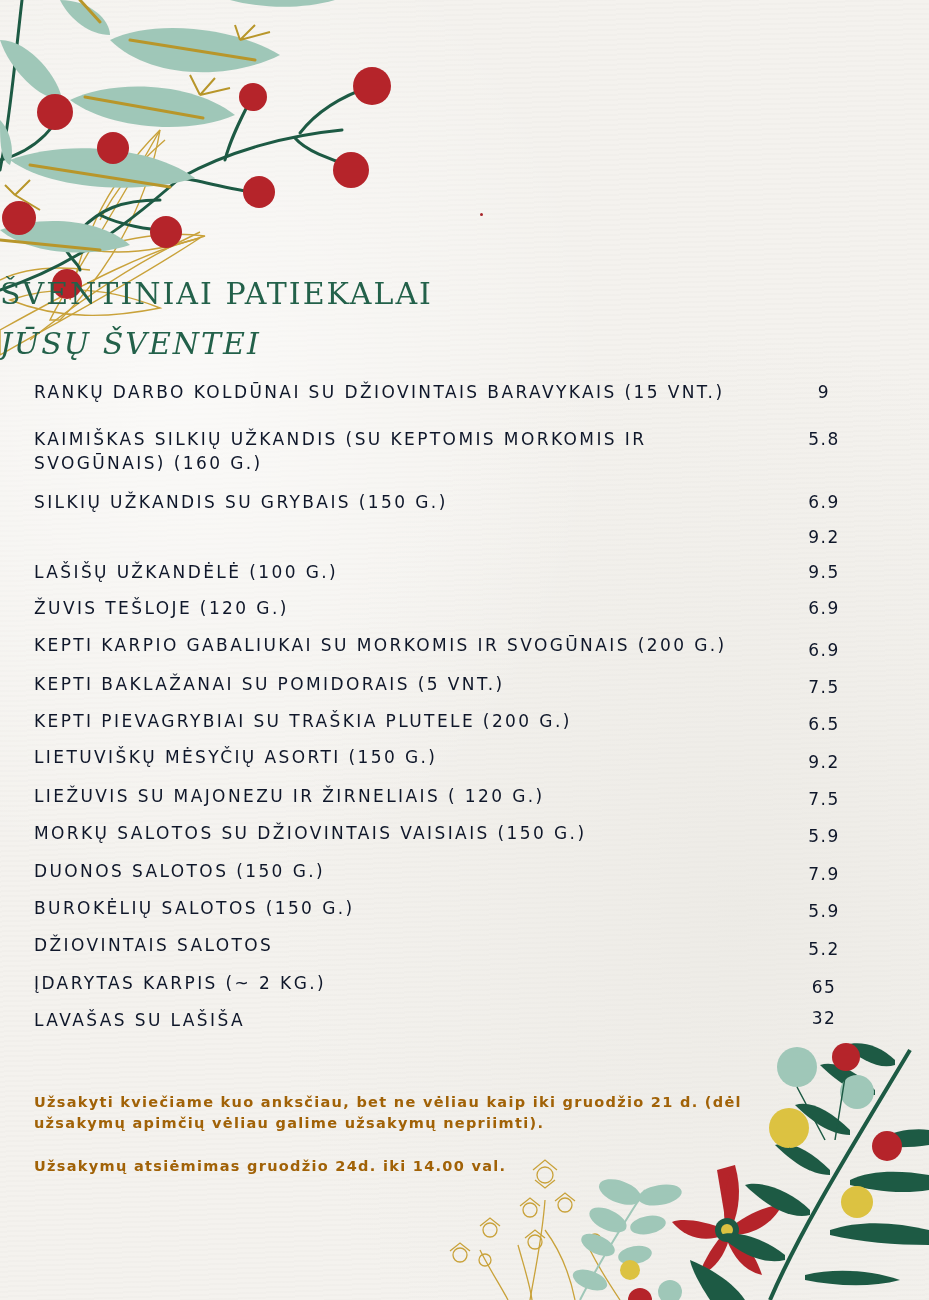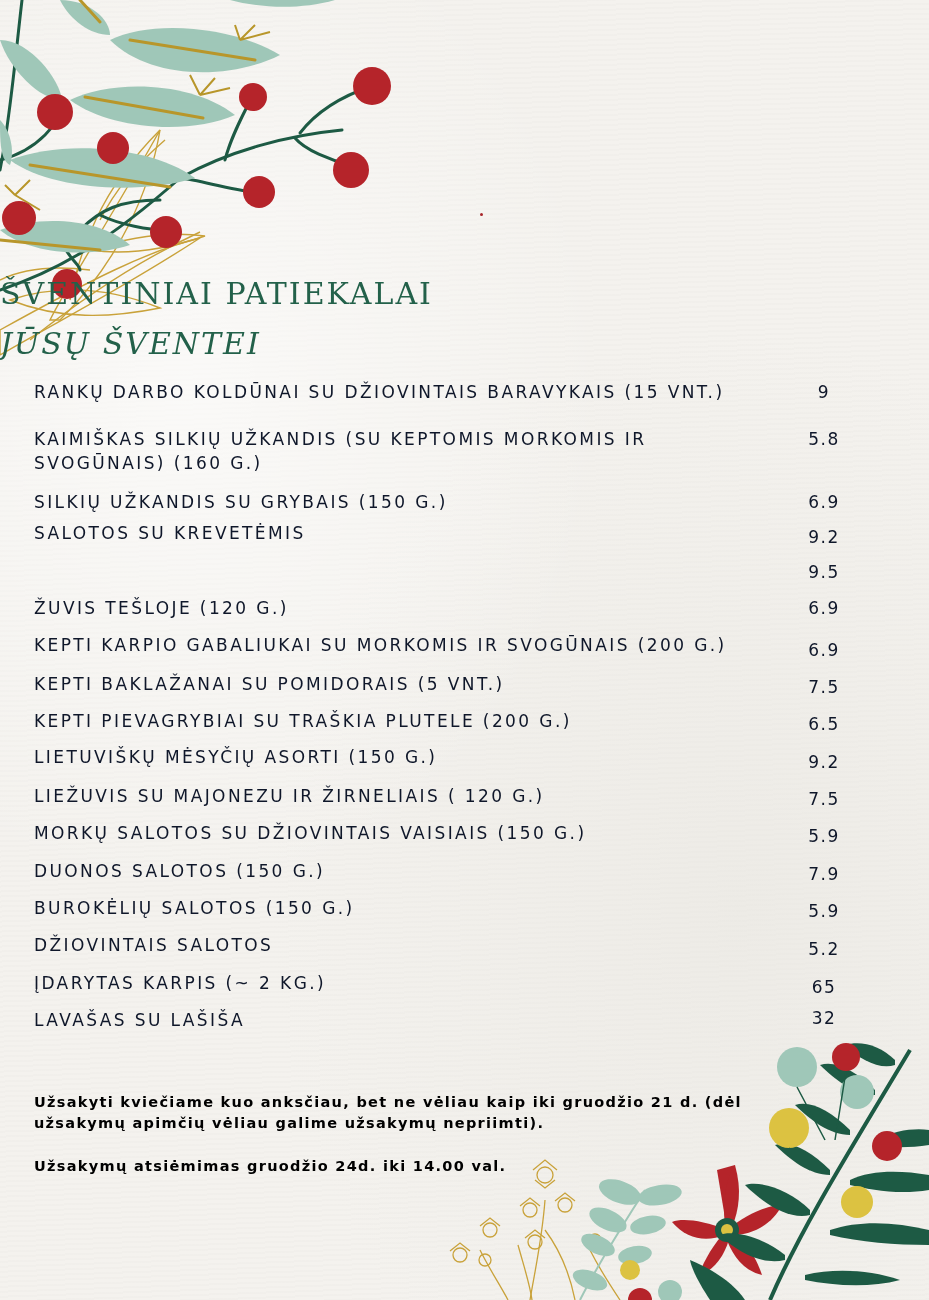--- a/index.html
+++ b/index.html
@@ -24,21 +24,21 @@
   .dot { position: absolute; left: 480px; top: 213px; width: 3px; height: 3px; background: #a8262a; border-radius: 50%; }
   .menu { position: absolute; left: 34px; top: 0; width: 820px; }
   .item {
     position: absolute; left: 0; width: 820px;
     font-size: 17px; letter-spacing: 2.4px; line-height: 24px; color: #0f172a;
   }
   .item .name { display: block; width: 720px; }
   .item .price { position: absolute; left: 760px; width: 60px; text-align: center; letter-spacing: 1.5px; }
   .note {
     position: absolute; left: 34px; width: 760px;
-    font-size: 14.5px; font-weight: bold; letter-spacing: 1.3px; line-height: 21px; color: #000000;
+    font-size: 14.5px; font-weight: bold; letter-spacing: 1.3px; line-height: 21px; color: #a16207;
   }
 </style>
 </head>
 <body>
 
 <svg class="deco" style="left:0;top:0" width="400" height="370" viewBox="0 0 400 370">
 
   <g fill="none" stroke="#c9a23a" stroke-width="1.4">
     <path d="M0 355 C60 320 120 290 200 238 C150 250 90 280 0 330Z"></path>
     <path d="M30 340 C80 300 140 260 200 232"></path>
@@ -112,24 +112,24 @@
   </div>
   <div class="item" style="top:427px">
     <span class="name" style="width:700px">KAIMIŠKAS SILKIŲ UŽKANDIS (SU KEPTOMIS MORKOMIS IR SVOGŪNAIS) (160 G.)</span>
     <span class="price" style="top:0">5.8</span>
   </div>
   <div class="item" style="top:490px">
     <span class="name">SILKIŲ UŽKANDIS SU GRYBAIS (150 G.)</span>
     <span class="price" style="top:0">6.9</span>
   </div>
   <div class="item" style="top:521px">
-    <span class="name">SALOTOS SU KREVETĖMIS</span>
     <span class="price" style="top:4px">9.2</span>
   </div>
   <div class="item" style="top:560px">
+    <span class="name">LAŠIŠŲ UŽKANDĖLĖ (100 G.)</span>
     <span class="price" style="top:0">9.5</span>
   </div>
   <div class="item" style="top:596px">
     <span class="name">ŽUVIS TEŠLOJE (120 G.)</span>
     <span class="price" style="top:0">6.9</span>
   </div>
   <div class="item" style="top:633px">
     <span class="name" style="width:760px">KEPTI KARPIO GABALIUKAI SU MORKOMIS IR SVOGŪNAIS (200 G.)</span>
     <span class="price" style="top:5px">6.9</span>
   </div>

